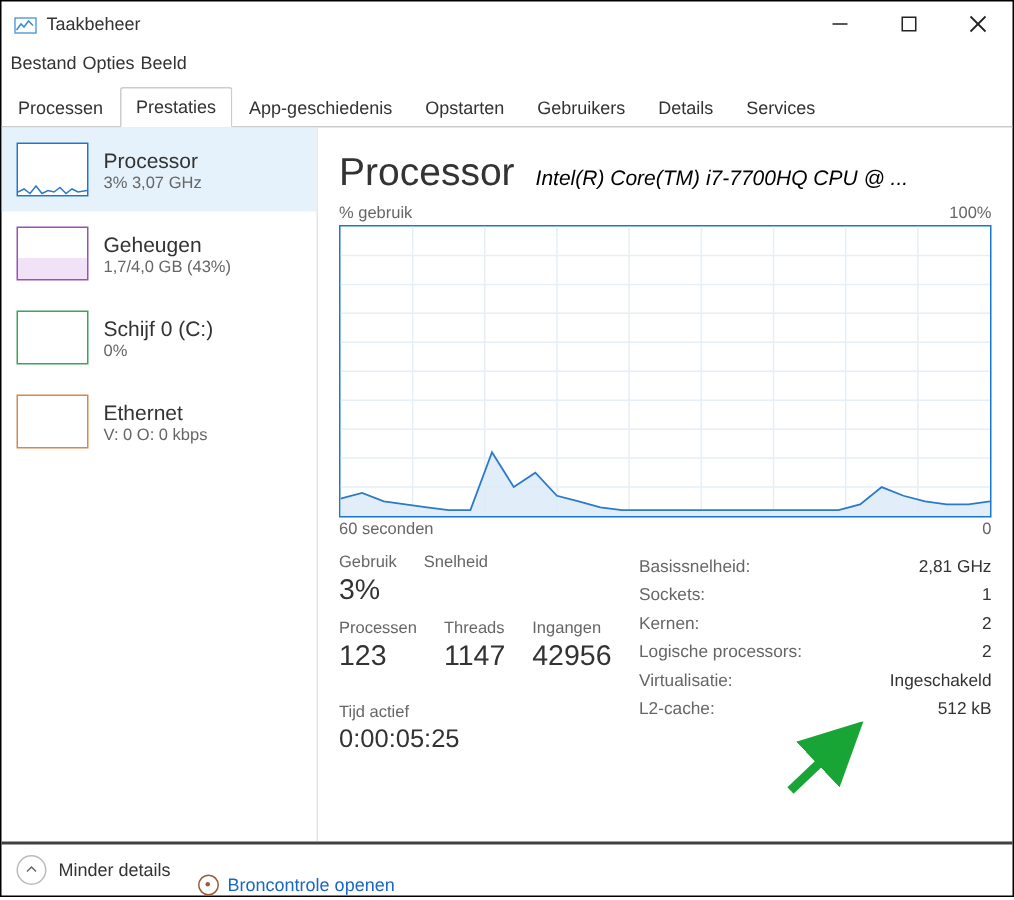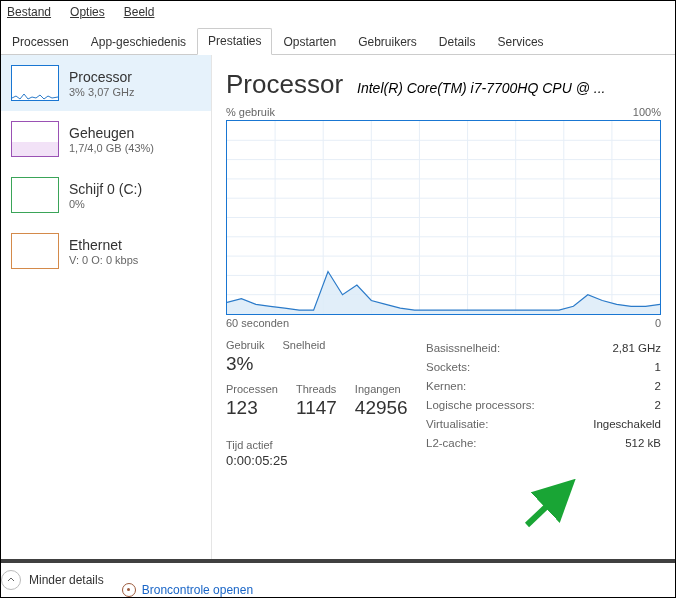--- a/index.html
+++ b/index.html
@@ -46,21 +46,21 @@
   }
   
   .menubar {
     height: 22px;
     display: flex;
     align-items: center;
     padding-left: 6px;
     font-size: 12px;
     color: #333;
   }
-  .menubar .mitem { margin-right: 19px; text-decoration: underline; }
+  .menubar .mitem { margin-right: 4px; }
   
   .tabstrip {
     display: flex;
     align-items: flex-end;
     font-size: 12px;
     margin-top: 4px;
     border-bottom: 1px solid #ccc;
   }
   .tabstrip .tab {
     padding: 5px 10px 6px 10px;
@@ -140,24 +140,24 @@
   .row3 { display: flex; gap: 18px; margin-bottom: 8px; }
   .metric .mlabel { font-size: 11px; color: #666; }
   .metric .mval { font-size: 19px; color: #333; margin-top: 2px; }
   .kv { display: flex; justify-content: space-between; color: #555; line-height: 19px; }
   .kv .k { color: #666; }
   .kv .v { color: #333; }
 
   
   .footer {
     height: 34px;
-    border-top: 4px solid #404040;
+    border-top: 2px solid #404040;
     display: flex;
     align-items: center;
-    padding: 0 0;
+    padding: 0 10px;
     font-size: 12px;
   }
   .footer .caret {
     width: 18px; height: 18px; border: 1px solid #bbb; border-radius: 50%;
     display: flex; align-items: center; justify-content: center; margin-right: 8px;
     font-size: 10px; color: #555;
   }
   .footer .link { color: #1a66c7; margin-left: 18px; display: flex; align-items: center; margin-top: 20px; }
   .footer .link .ricon {
     width: 12px; height: 12px; border: 1.5px solid #9c5a3c; border-radius: 50%;
@@ -177,31 +177,58 @@
     position: absolute;
     right: 96px; bottom: 30px;
     pointer-events: none;
   }
 </style>
 </head>
 <body>
 
 <div class="window">
 
+  <div class="titlebar">
+    <span class="app-icon">
+      <svg width="16" height="16" viewBox="0 0 16 16">
+        <rect x="1" y="4" width="14" height="10" fill="none" stroke="#5aa1d8" stroke-width="1"></rect>
+        <polyline points="2,12 5,8 7,10 10,6 13,9" fill="none" stroke="#3f8bcd" stroke-width="1"></polyline>
+      </svg>
+    </span>
+    <span class="title">Taakbeheer</span>
+    <div class="win-controls">
+      <div class="ctl">
+        <svg width="12" height="12">
+            <line x1="1" y1="6" x2="11" y2="6" stroke="#222" stroke-width="1"></line>
+          </svg>
+      </div>
+      <div class="ctl">
+        <svg width="12" height="12">
+            <rect x="1.5" y="1.5" width="9" height="9" fill="none" stroke="#222" stroke-width="1"></rect>
+          </svg>
+      </div>
+      <div class="ctl">
+        <svg width="12" height="12">
+            <line x1="1" y1="1" x2="11" y2="11" stroke="#222" stroke-width="1.2"></line>
+            <line x1="11" y1="1" x2="1" y2="11" stroke="#222" stroke-width="1.2"></line>
+          </svg>
+      </div>
+    </div>
+  </div>
 
   <div class="menubar">
     <span class="mitem">Bestand</span>
     <span class="mitem">Opties</span>
     <span class="mitem">Beeld</span>
   </div>
 
   <div class="tabstrip">
     <div class="tab">Processen</div>
+    <div class="tab selected">Prestaties</div>
     <div class="tab">App-geschiedenis</div>
-    <div class="tab selected">Prestaties</div>
     <div class="tab">Opstarten</div>
     <div class="tab">Gebruikers</div>
     <div class="tab">Details</div>
     <div class="tab">Services</div>
   </div>
 
   <div class="body">
 
     <div class="sidebar">
       <div class="side-item selected">
@@ -299,21 +326,21 @@
               <div class="mlabel">Threads</div>
               <div class="mval">1147</div>
             </div>
             <div class="metric">
               <div class="mlabel">Ingangen</div>
               <div class="mval">42956</div>
             </div>
           </div>
           <div class="metric" style="margin-top:20px">
             <div class="mlabel">Tijd actief</div>
-            <div class="mval" style="font-size:13px">0:00:05:25</div>
+            <div class="mval" style="font-size:17px">0:00:05:25</div>
           </div>
         </div>
         <div class="stats-right">
           <div class="kv">
               <span class="k">Basissnelheid:</span>
               <span class="v">2,81 GHz</span>
             </div>
           <div class="kv">
               <span class="k">Sockets:</span>
               <span class="v">1</span>

